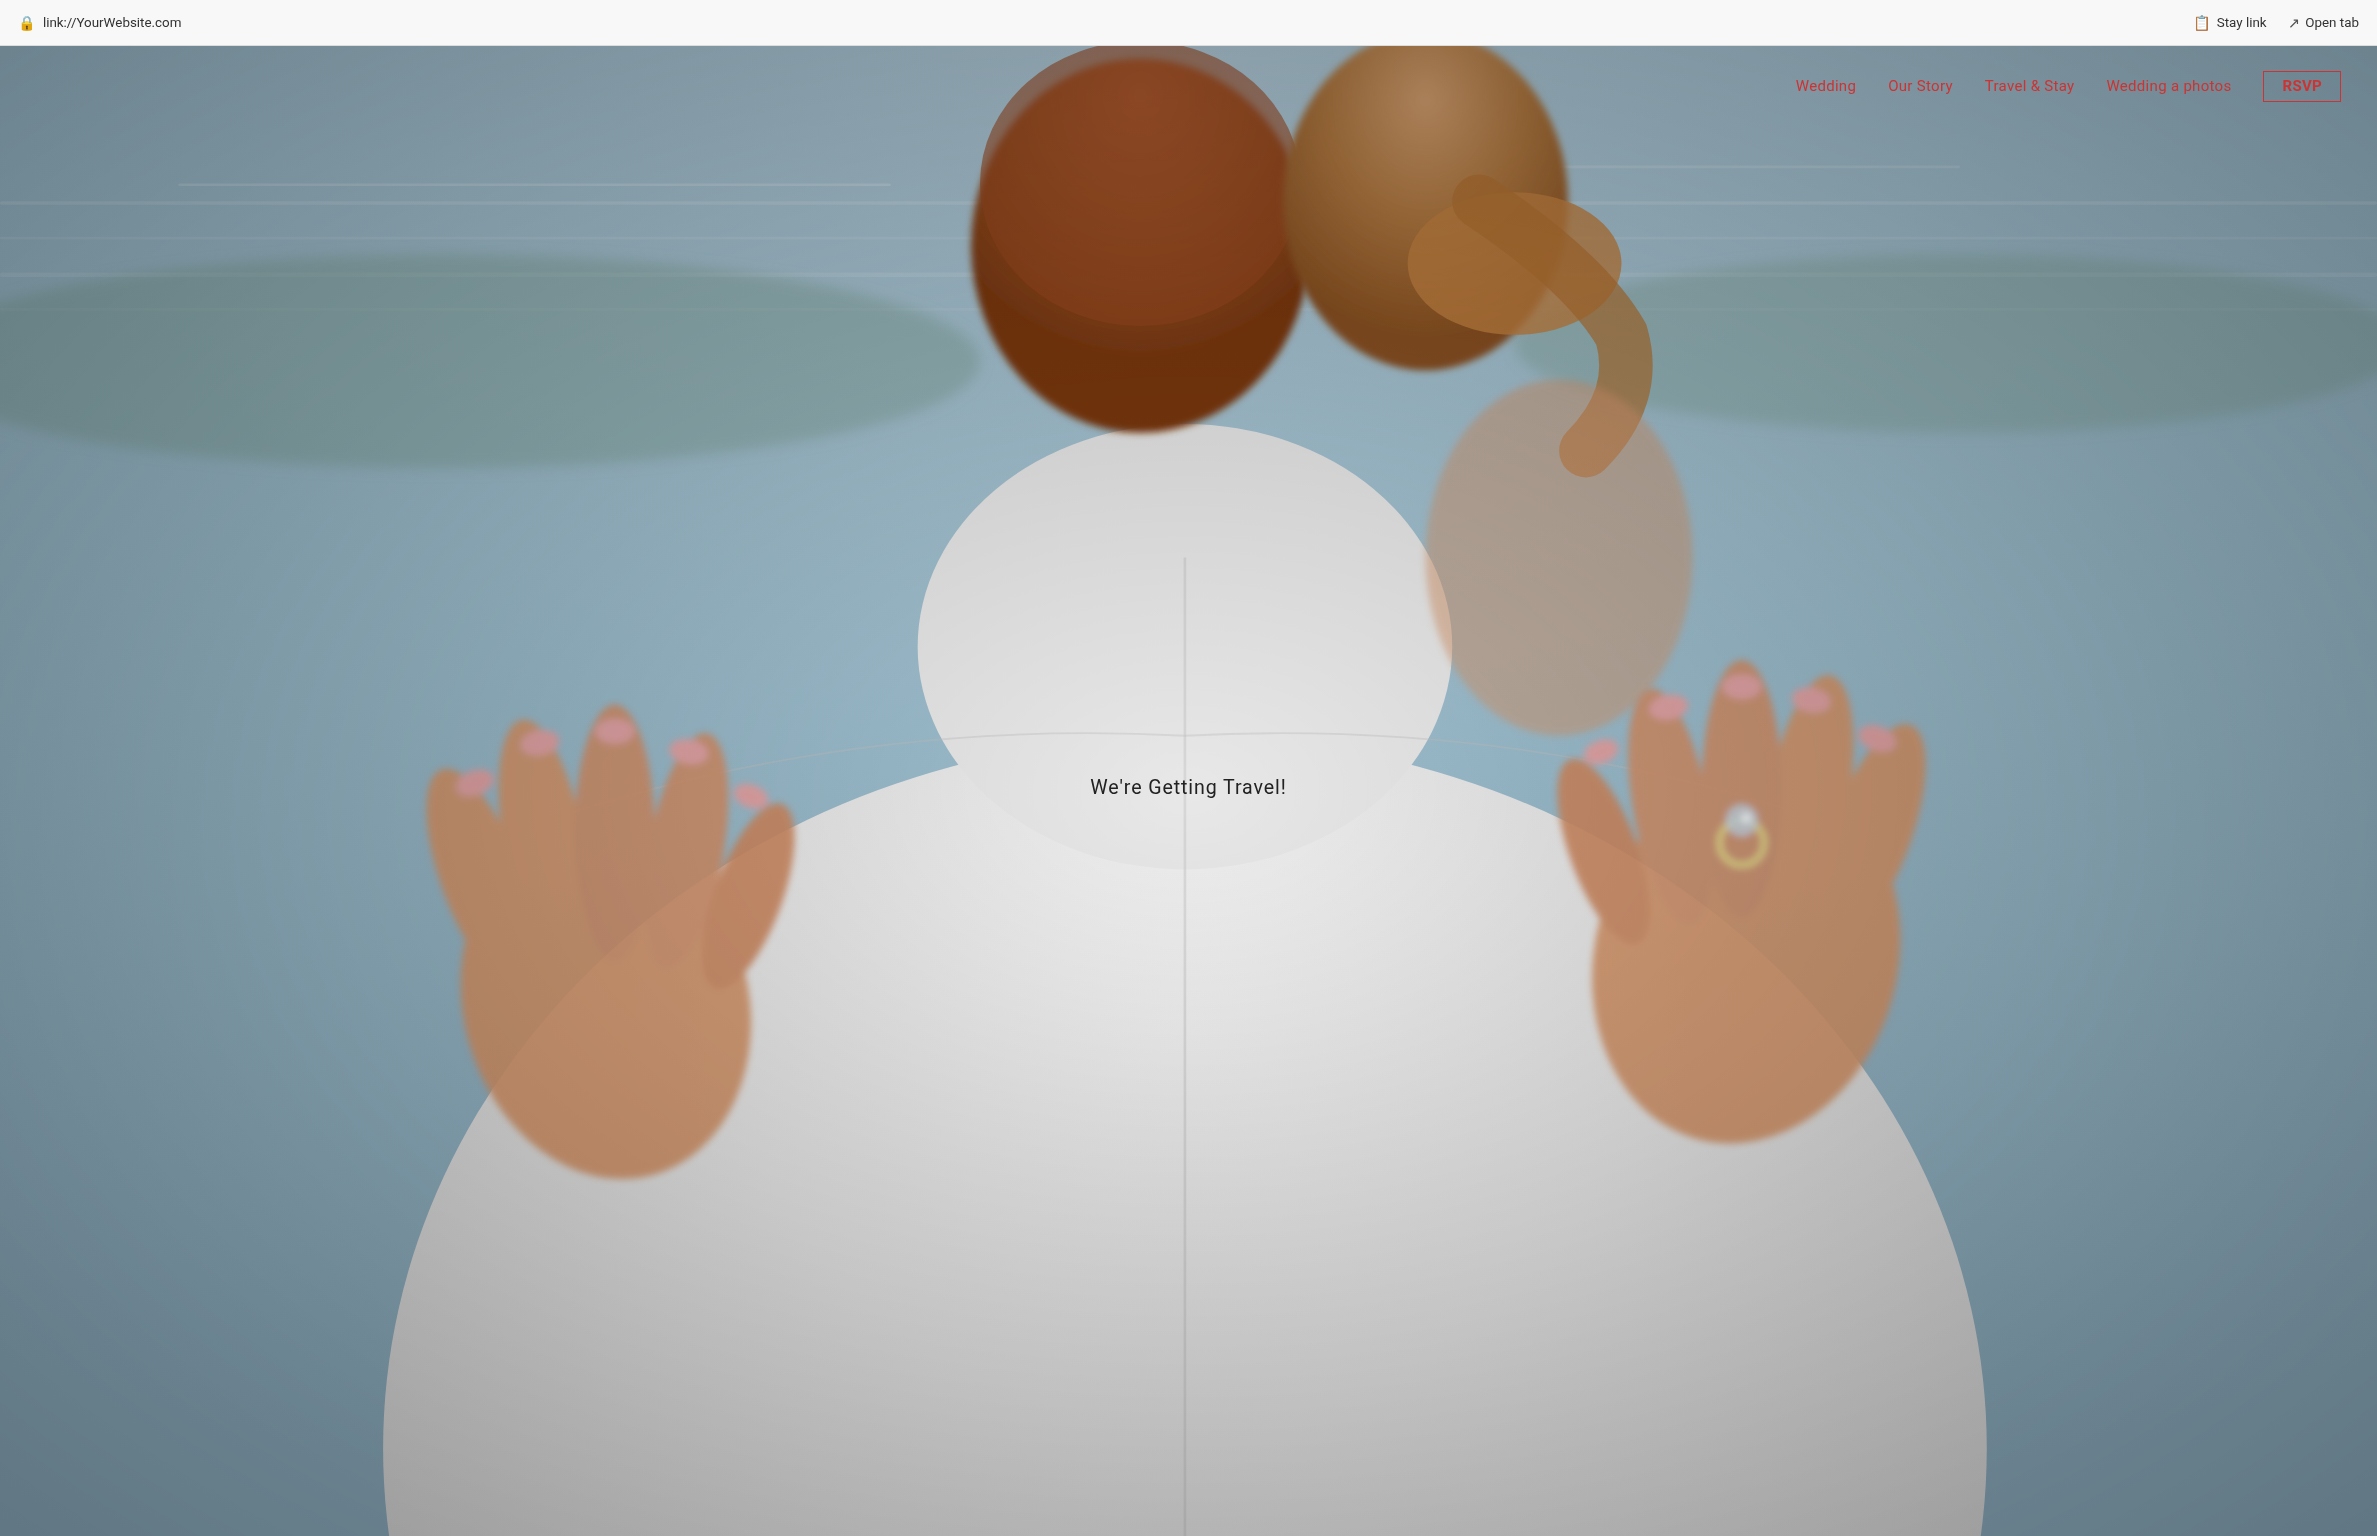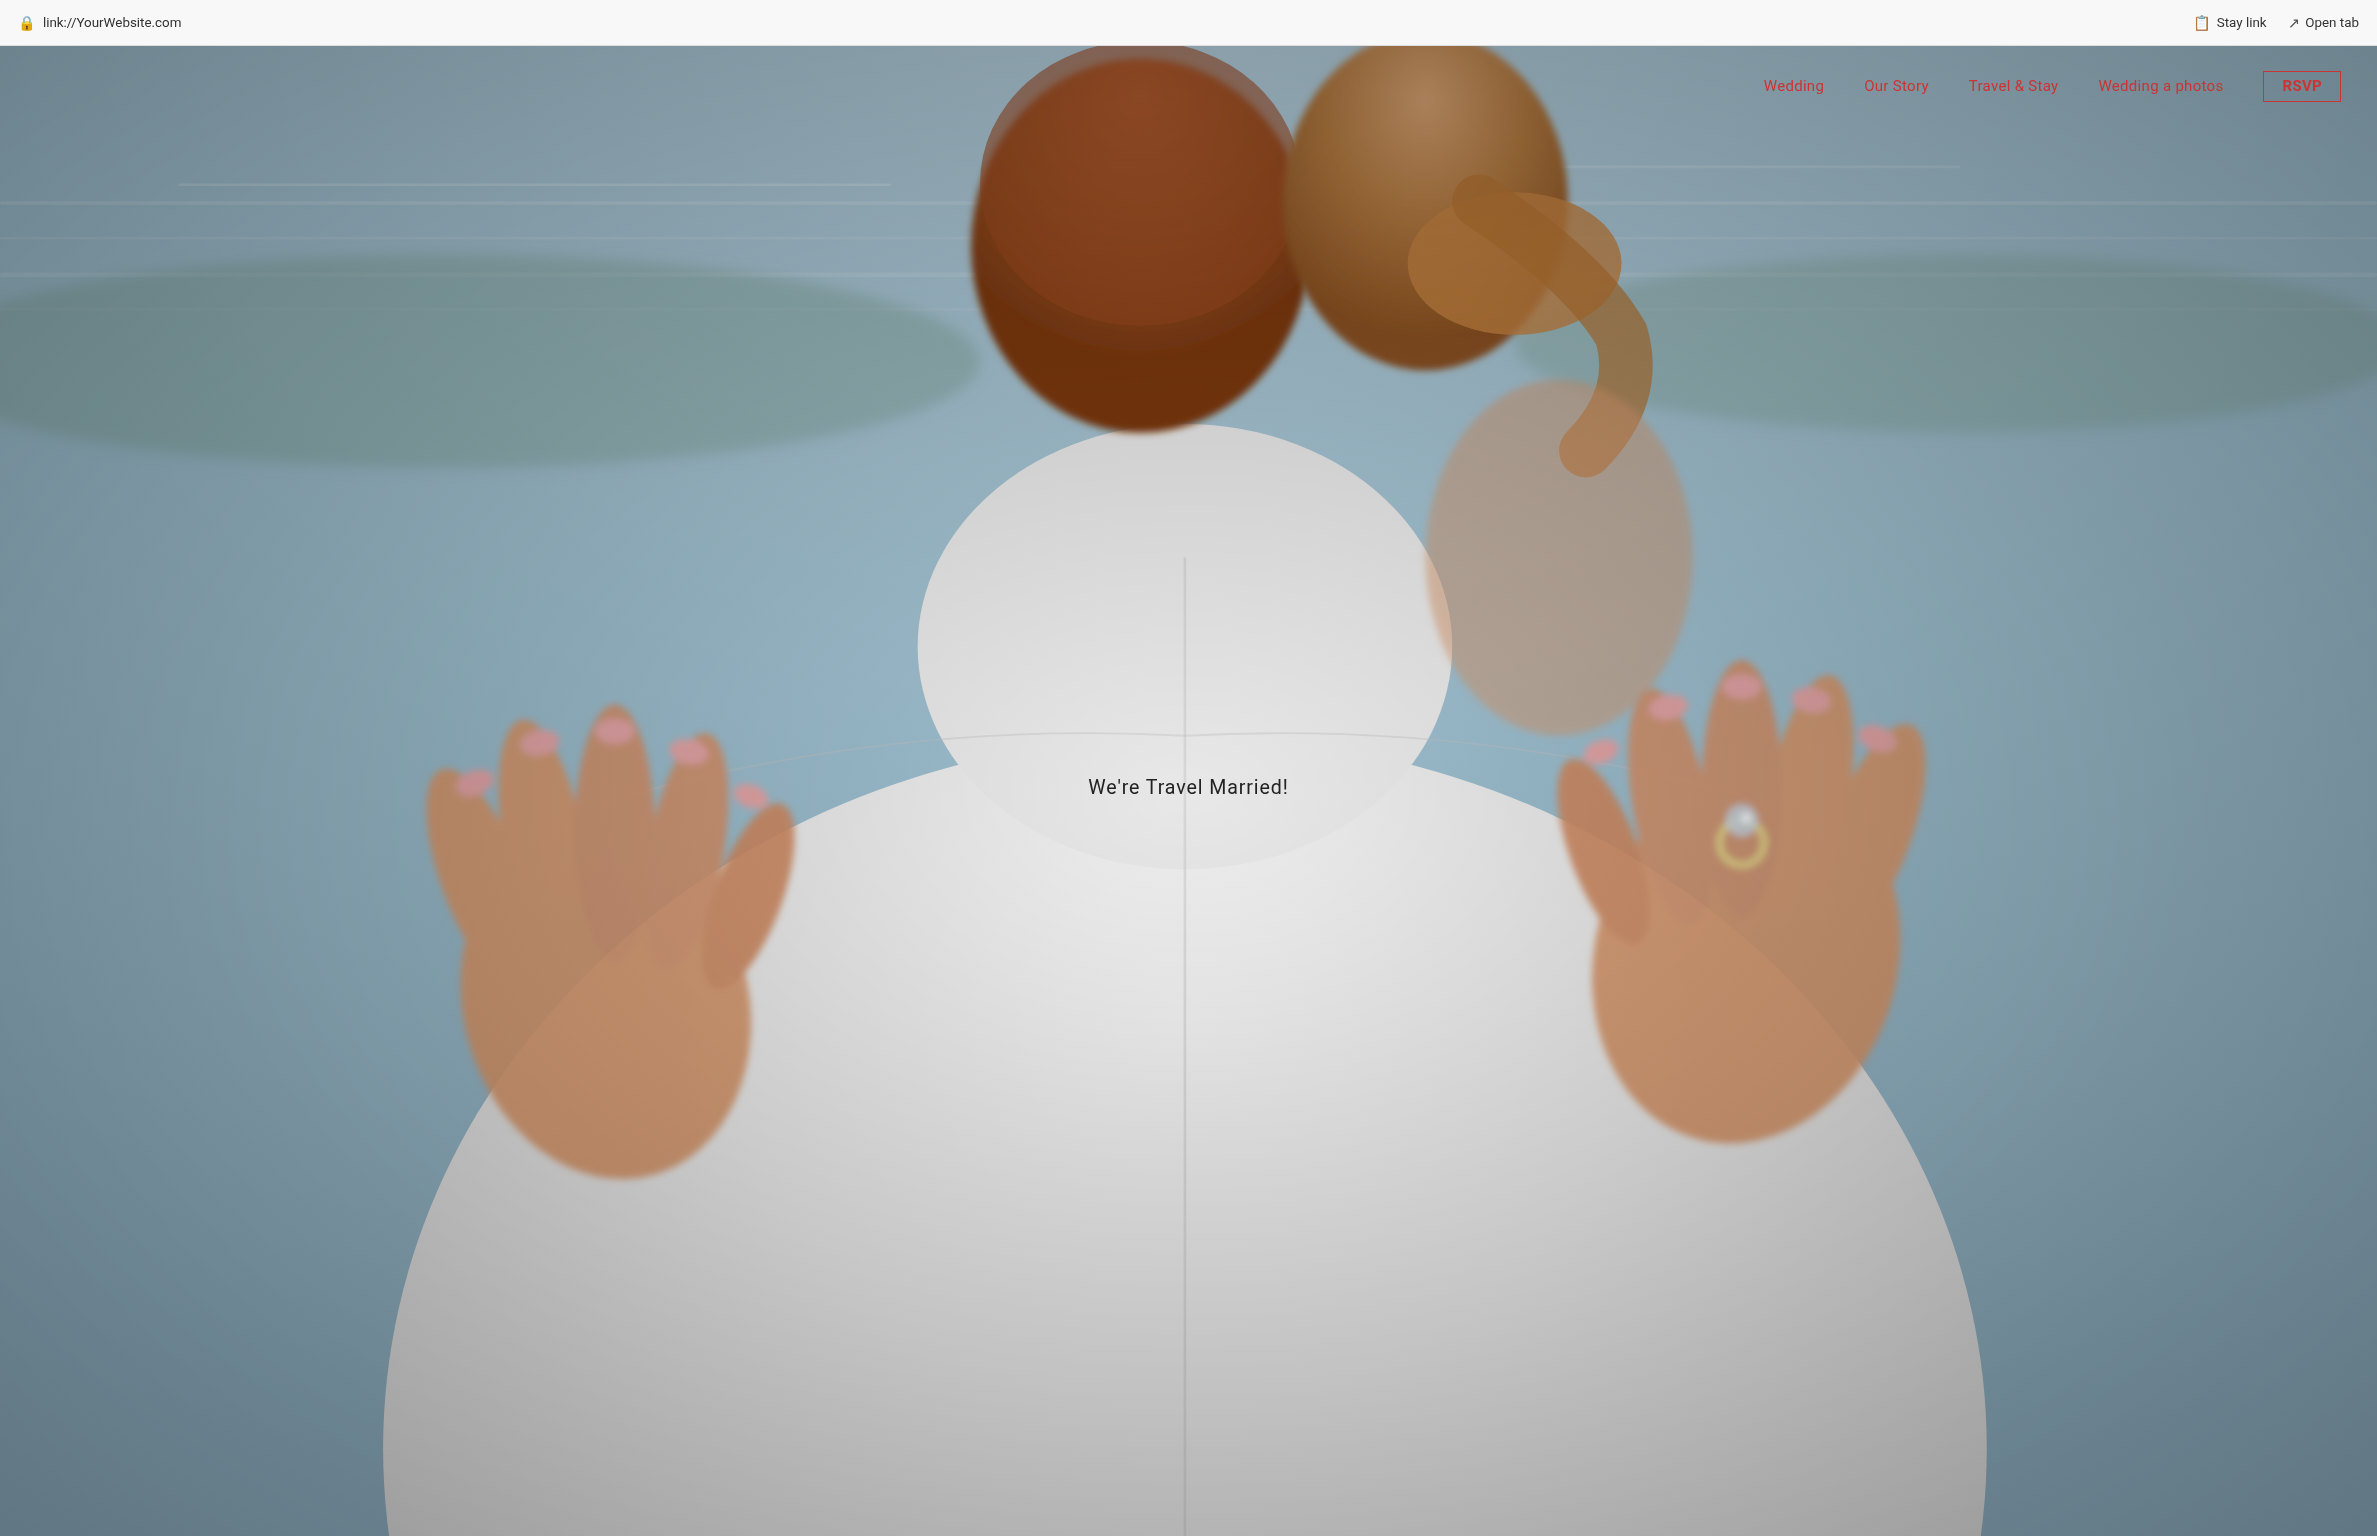--- a/index.html
+++ b/index.html
@@ -81,21 +81,21 @@
       z-index: 10;
       display: flex;
       align-items: center;
       justify-content: flex-end;
       padding: 25px 36px;
     }
 
     .nav-links {
       display: flex;
       align-items: center;
-      gap: 40px;
+      gap: 32px;
     }
 
     .nav-link {
       color: #cc3333;
       font-size: 15px;
       font-weight: 400;
       text-decoration: none;
       cursor: pointer;
       letter-spacing: 0.3px;
     }
@@ -282,17 +282,17 @@
     <div class="nav-links">
       <a class="nav-link">Wedding</a>
       <a class="nav-link">Our Story</a>
       <a class="nav-link">Travel &amp; Stay</a>
       <a class="nav-link">Wedding a photos</a>
       <span class="nav-link-rsvp">RSVP</span>
     </div>
   </nav>
 
   <div class="hero-content">
-    <p class="hero-subtitle">We're Travel Married!</p>
+    <p class="hero-subtitle">We're Getting Travel!</p>
   </div>
 
 </div>
 
 
 </body></html>

